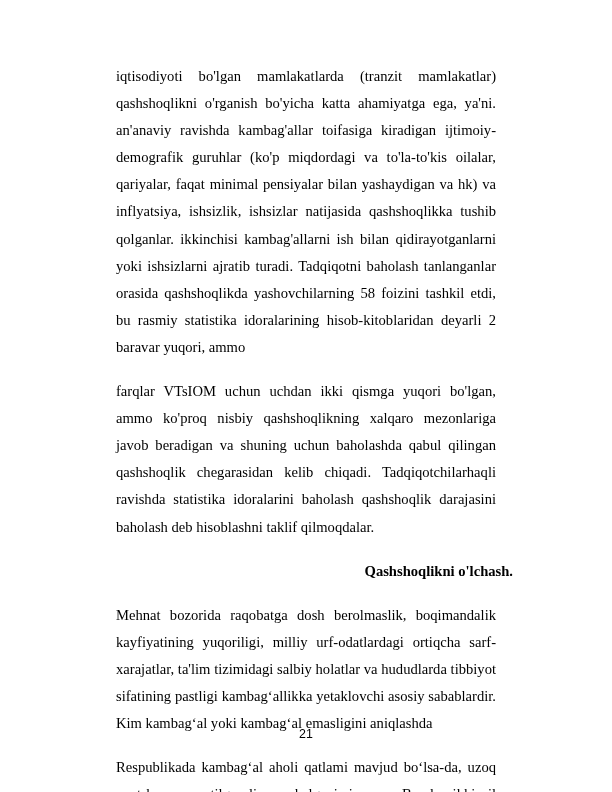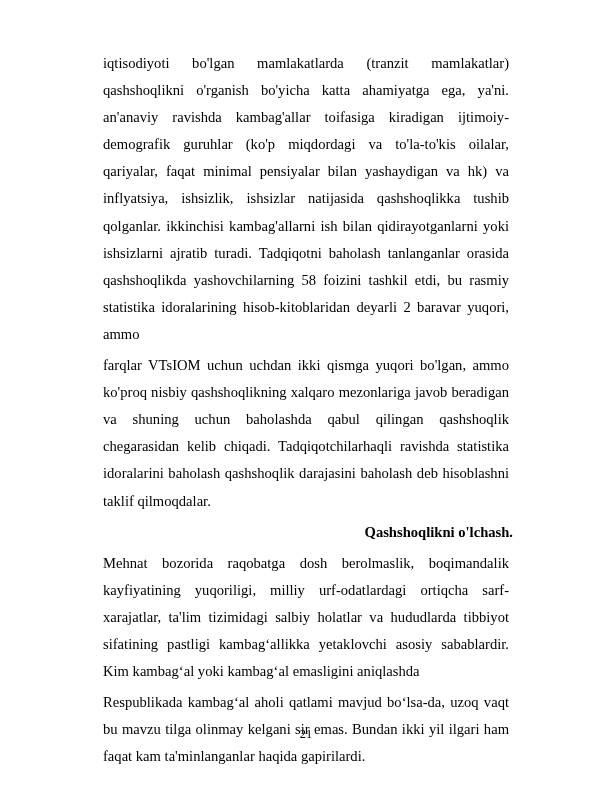--- a/index.html
+++ b/index.html
@@ -23,21 +23,21 @@
     background: #ffffff;
     box-sizing: border-box;
   }
   #content {
     position: absolute;
     left: 99px;
     top: 46px;
     width: 414px;
   }
   .para {
-    margin: 4px;
+    margin: 17px;
     font-size: 14.6px;
     line-height: 27.1px;
     text-align: justify;
     text-justify: inter-word;
     hyphens: none;
     word-spacing: 0px;
   }
   .heading {
     margin: 0;
     font-size: 14.6px;
@@ -46,21 +46,21 @@
     text-align: right;
   }
   #page-number {
     position: absolute;
     left: 0;
     top: 726px;
     width: 612px;
     text-align: center;
     font-size: 12.4px;
     line-height: 16px;
-    font-family: Liberation Serif, serif;
+    font-family: Liberation Sans, sans-serif;
     color: #000000;
   }
 </style>
 </head>
 <body>
 
 <div id="page">
 
   <div id="content">
 

